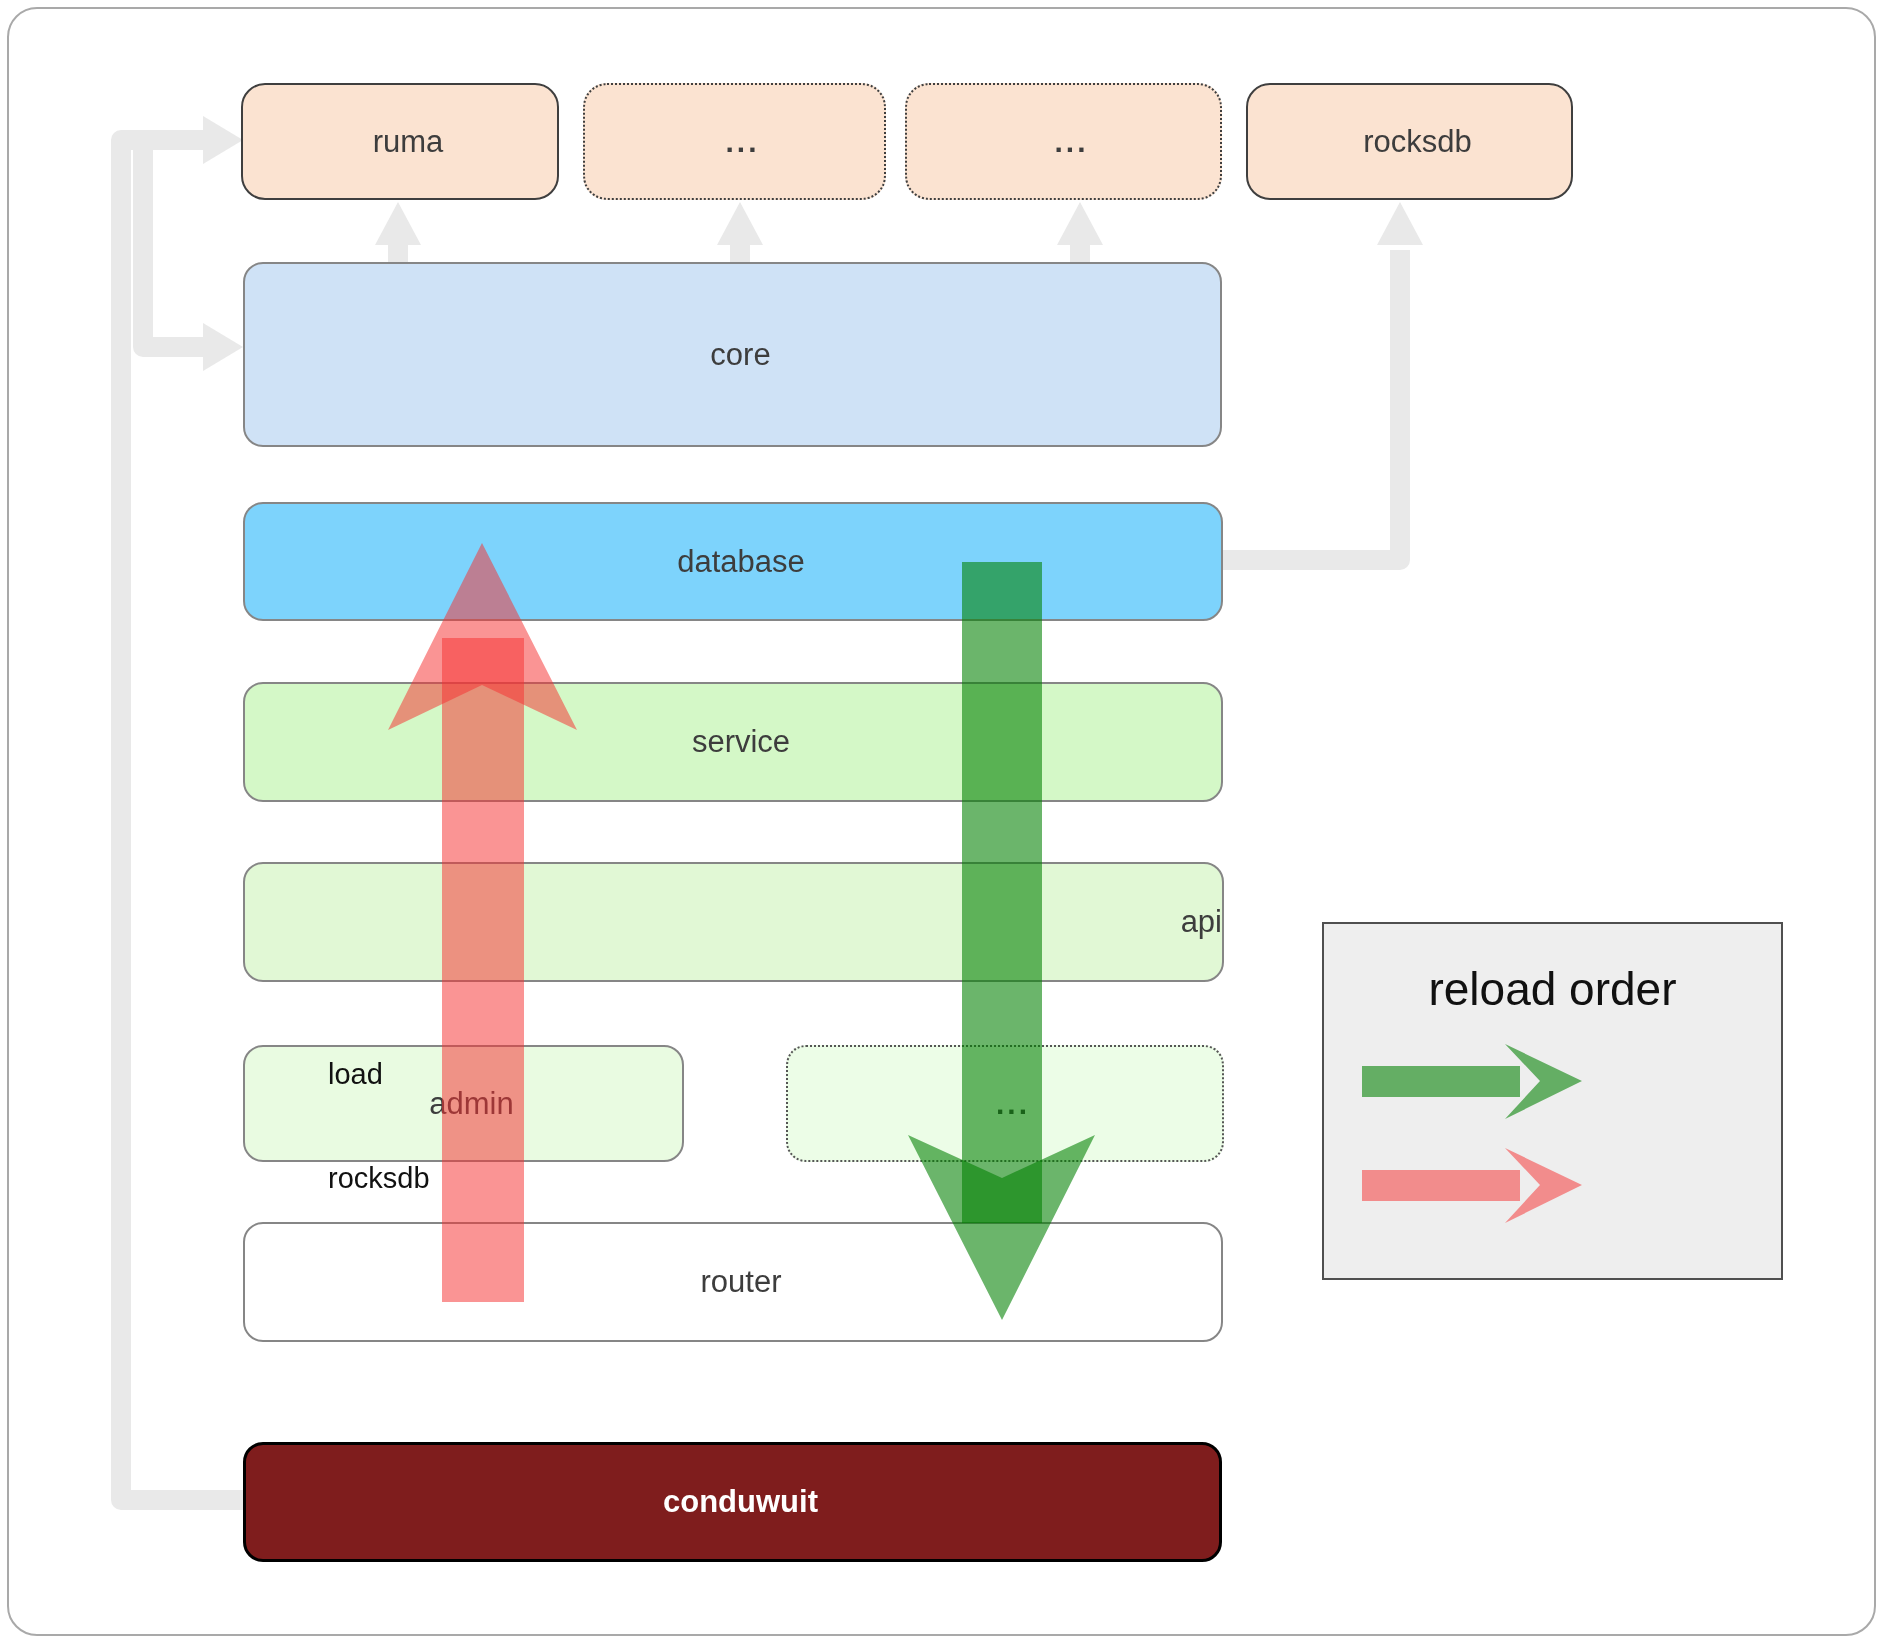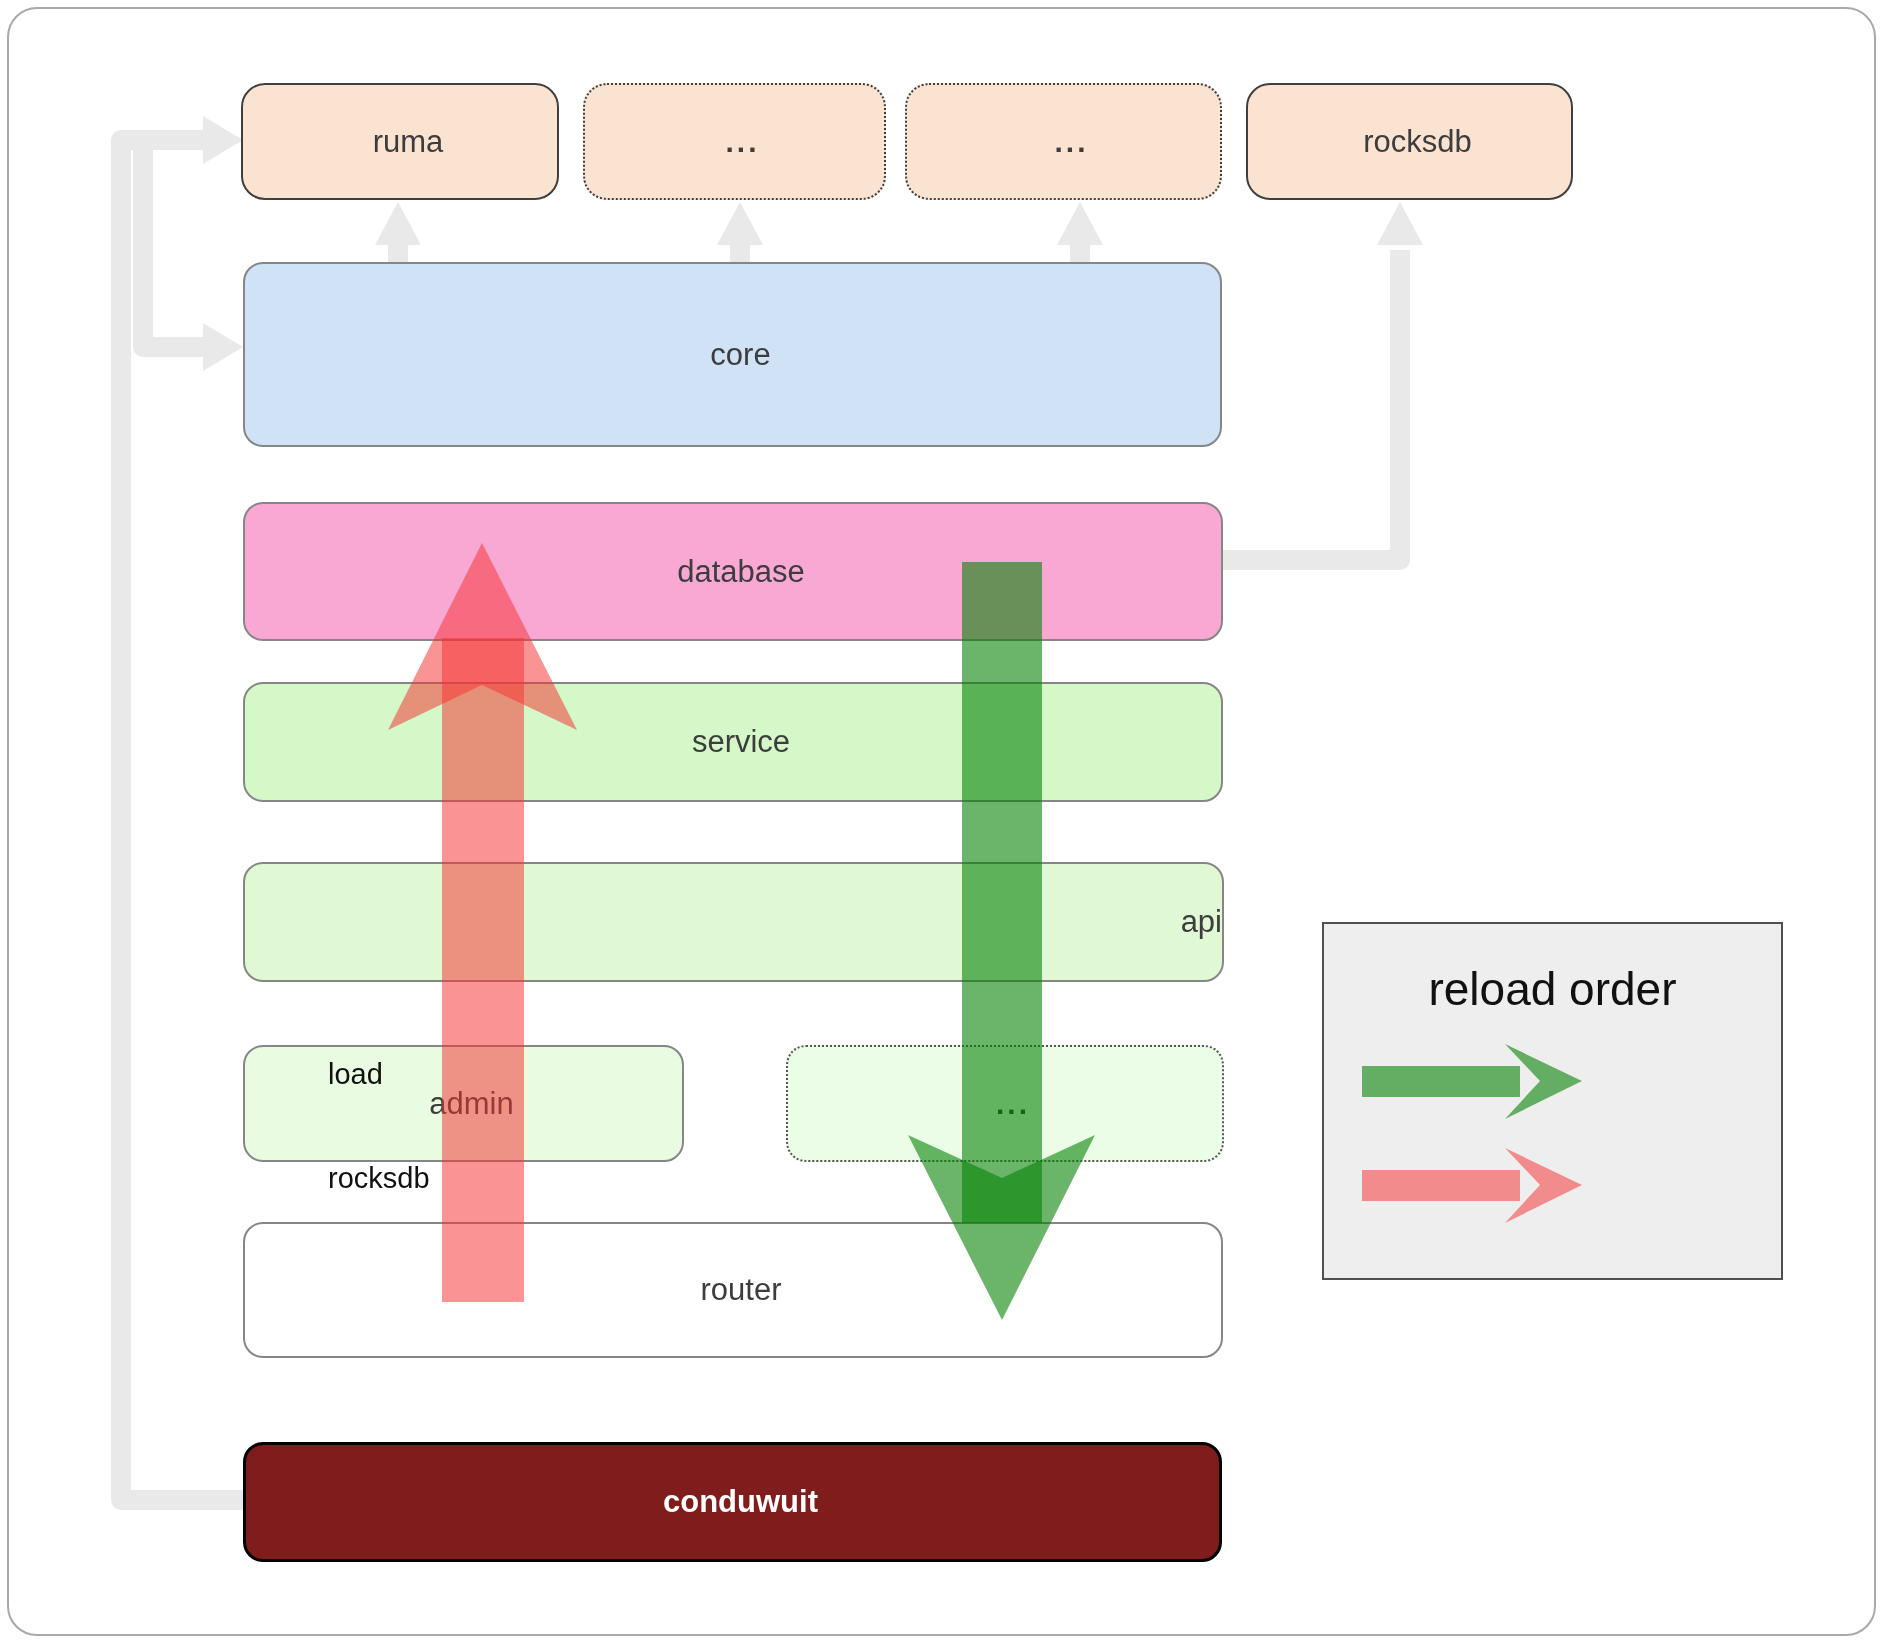--- a/index.html
+++ b/index.html
@@ -29,27 +29,27 @@
     background:#fbe3d1;border:2.5px solid #3f3f3f;border-radius:24px;
   }
   .module.dotted{border:2px dotted #3f3f3f;}
   .layerbox{border:2px solid #868686;border-radius:20px;}
   .dots{font-weight:bold;letter-spacing:3px;font-size:30px;}
   #box-ruma    {left:241px;top:83px;width:318px;height:117px;}
   #box-mod1    {left:583px;top:83px;width:303px;height:117px;}
   #box-mod2    {left:905px;top:83px;width:317px;height:117px;}
   #box-rocksdb {left:1246px;top:83px;width:327px;height:117px;}
   #box-core    {left:243px;top:262px;width:979px;height:185px;background:#cfe2f6;}
-  #box-database{left:243px;top:502px;width:980px;height:139px;background:#f9a8d4;}
+  #box-database{left:243px;top:502px;width:980px;height:119px;background:#7dd3fc;}
   #box-service {left:243px;top:682px;width:980px;height:120px;background:#d4f8c7;}
   #box-api     {left:243px;top:862px;width:981px;height:120px;background:#e1f8d5;justify-content:flex-end;}
   #box-admin   {left:243px;top:1045px;width:441px;height:117px;background:#e9fbe1;}
   #box-admin2  {left:786px;top:1045px;width:438px;height:117px;background:#ecfde7;
                 border:2px dotted #555;}
-  #box-router  {left:243px;top:1222px;width:980px;height:136px;background:#ffffff;}
+  #box-router  {left:243px;top:1222px;width:980px;height:120px;background:#ffffff;}
   #box-conduwuit{left:243px;top:1442px;width:979px;height:120px;background:#7f1d1d;
                 border:3px solid #000;border-radius:20px;color:#ffffff;font-weight:bold;}
   #legend{
     position:absolute;z-index:4;
     left:1322px;top:922px;width:461px;height:358px;
     background:#eeeeee;border:2px solid #4f4f4f;box-sizing:border-box;
   }
   #legend-title{
     position:absolute;left:0;top:38px;width:100%;
     text-align:center;font-size:46px;color:#111111;

